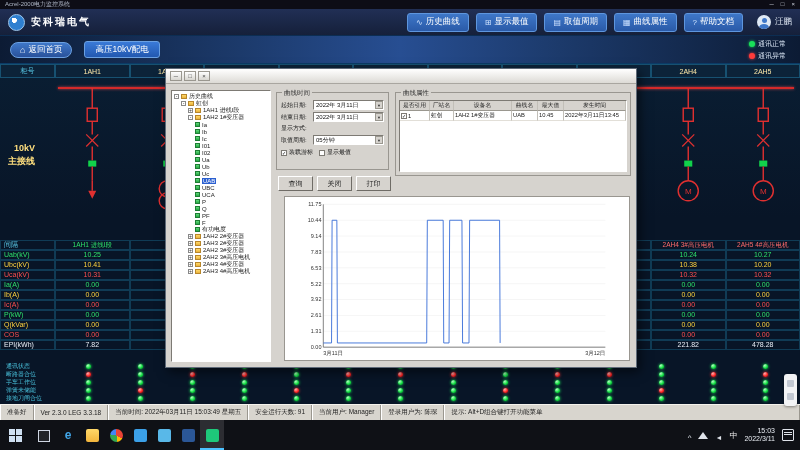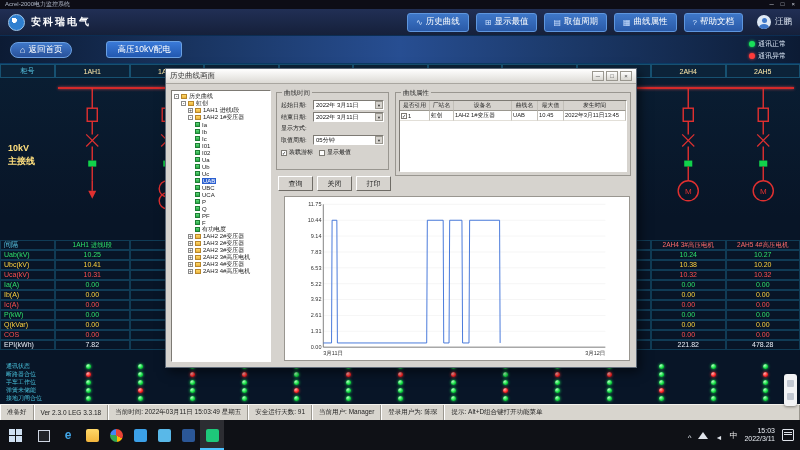--- a/index.html
+++ b/index.html
@@ -23,34 +23,34 @@
   .avatar{position:relative;width:14px;height:14px;border-radius:50%;background:#dfe9f5;overflow:hidden;display:block;flex:none;}
   .av-head{position:absolute;left:4.5px;top:2.5px;width:5px;height:5px;border-radius:50%;background:#3e77c8;}
   .av-body{position:absolute;left:2px;top:8.5px;width:10px;height:7px;border-radius:50% 50% 0 0;background:#3e77c8;}
   .user-name{color:#e6edf8;font-size:8.5px;}
 
   
   .sub-header{position:absolute;top:36px;left:0;width:100%;height:28px;background:linear-gradient(90deg,#0c1b34 0%,#1c3a6b 30%,#274e92 50%,#1c3a6b 70%,#0c1b34 100%);display:flex;align-items:center;padding:0 10px;box-sizing:border-box;border-bottom:1px solid #0b3b66;}
   .home-btn{display:flex;align-items:center;gap:3px;height:16px;padding:0 9px;background:linear-gradient(#3e77c8,#29529b);border:1px solid #6aa0e2;border-radius:8px;color:#fff;font-size:8.5px;cursor:pointer;}
   .home-ic::after{content:"⌂";font-size:9px;color:#fff;}
   .sys-title{margin-left:14px;color:#fff;font-size:13px;font-weight:bold;letter-spacing:2px;text-shadow:0 0 5px #2e7fd0;white-space:nowrap;}
-  .page-tab{margin-left:34px;height:17px;padding:0 10px;background:linear-gradient(#3a7ad8,#2258b0);border:1px solid #6aa0e2;border-radius:3px;color:#fff;font-size:8.5px;cursor:pointer;white-space:nowrap;}
+  .page-tab{margin-left:12px;height:17px;padding:0 10px;background:linear-gradient(#3a7ad8,#2258b0);border:1px solid #6aa0e2;border-radius:3px;color:#fff;font-size:8.5px;cursor:pointer;white-space:nowrap;}
   .legend{margin-left:auto;display:flex;flex-direction:column;gap:2px;padding-right:4px;}
   .leg-item{display:flex;align-items:center;gap:3px;font-size:7px;color:#d7e3f2;}
   .leg-dot{width:6px;height:6px;border-radius:50%;flex:none;}
 
   
   .main{position:absolute;top:64px;left:0;width:100%;height:340px;background:linear-gradient(#0a1e33,#081527 45%);}
   .scada-head{position:absolute;top:0;left:0;right:0;height:14px;display:grid;grid-template-columns:55px repeat(10,1fr);}
   .sc-corner,.sc-cell{border:1px solid rgba(32,120,160,.55);background:rgba(13,36,58,.92);color:#ffe9a8;font-size:7px;display:flex;align-items:center;justify-content:center;box-sizing:border-box;}
   .sc-corner{color:#59c8e6;}
   .busbar{position:absolute;left:58px;right:6px;top:23px;height:2px;background:#d42a2a;box-shadow:0 0 3px rgba(255,80,80,.8);}
   .scada-sym{position:absolute;top:14px;left:0;right:0;height:162px;display:grid;grid-template-columns:55px repeat(10,1fr);}
   .sym-cell svg{width:100%;height:100%;display:block;}
-  .side-label{position:absolute;left:8px;top:78px;color:#ffdf7e;font-size:9px;font-weight:bold;line-height:13px;}
+  .side-label{position:absolute;left:8px;top:78px;color:#ffdf7e;font-size:9px;font-weight:bold;line-height:13px;text-align:right;}
   .bay-table{position:absolute;top:176px;left:0;right:0;}
   .bt-row{display:grid;grid-template-columns:55px repeat(10,1fr);height:10px;}
   .bt-cell{border:1px solid rgba(32,120,160,.38);font-size:7px;line-height:8.5px;overflow:hidden;white-space:nowrap;box-sizing:border-box;}
   .bt-label{padding-left:3px;}
   .bt-val{text-align:center;}
   .bt-bayname{text-align:center;font-size:6.5px;}
   .bt-corner{color:#59c8e6;padding-left:3px;}
   .indicators{position:absolute;top:298px;left:0;right:0;}
   .ind-row{display:flex;align-items:center;height:8px;}
   .ind-label{width:62px;padding-left:6px;font-size:6px;color:#49c3de;box-sizing:border-box;flex:none;white-space:nowrap;}
@@ -603,21 +603,20 @@
             <div class="dot g"></div>
             <div class="dot g"></div>
             <div class="dot g"></div>
           </div>
         </div>
       </div>
   </div>
 
   <div class="popup">
     <div class="p-titlebar">
-      <span class="p-title">历史曲线画面</span>
       <span class="p-ctrls">
         <span class="p-btn">─</span>
         <span class="p-btn">□</span>
         <span class="p-btn">×</span>
       </span>
     </div>
     <div class="p-body">
       <div class="tree">
           <div class="tree-row" style="padding-left: 2px;">
             <div class="t-exp">-</div>

